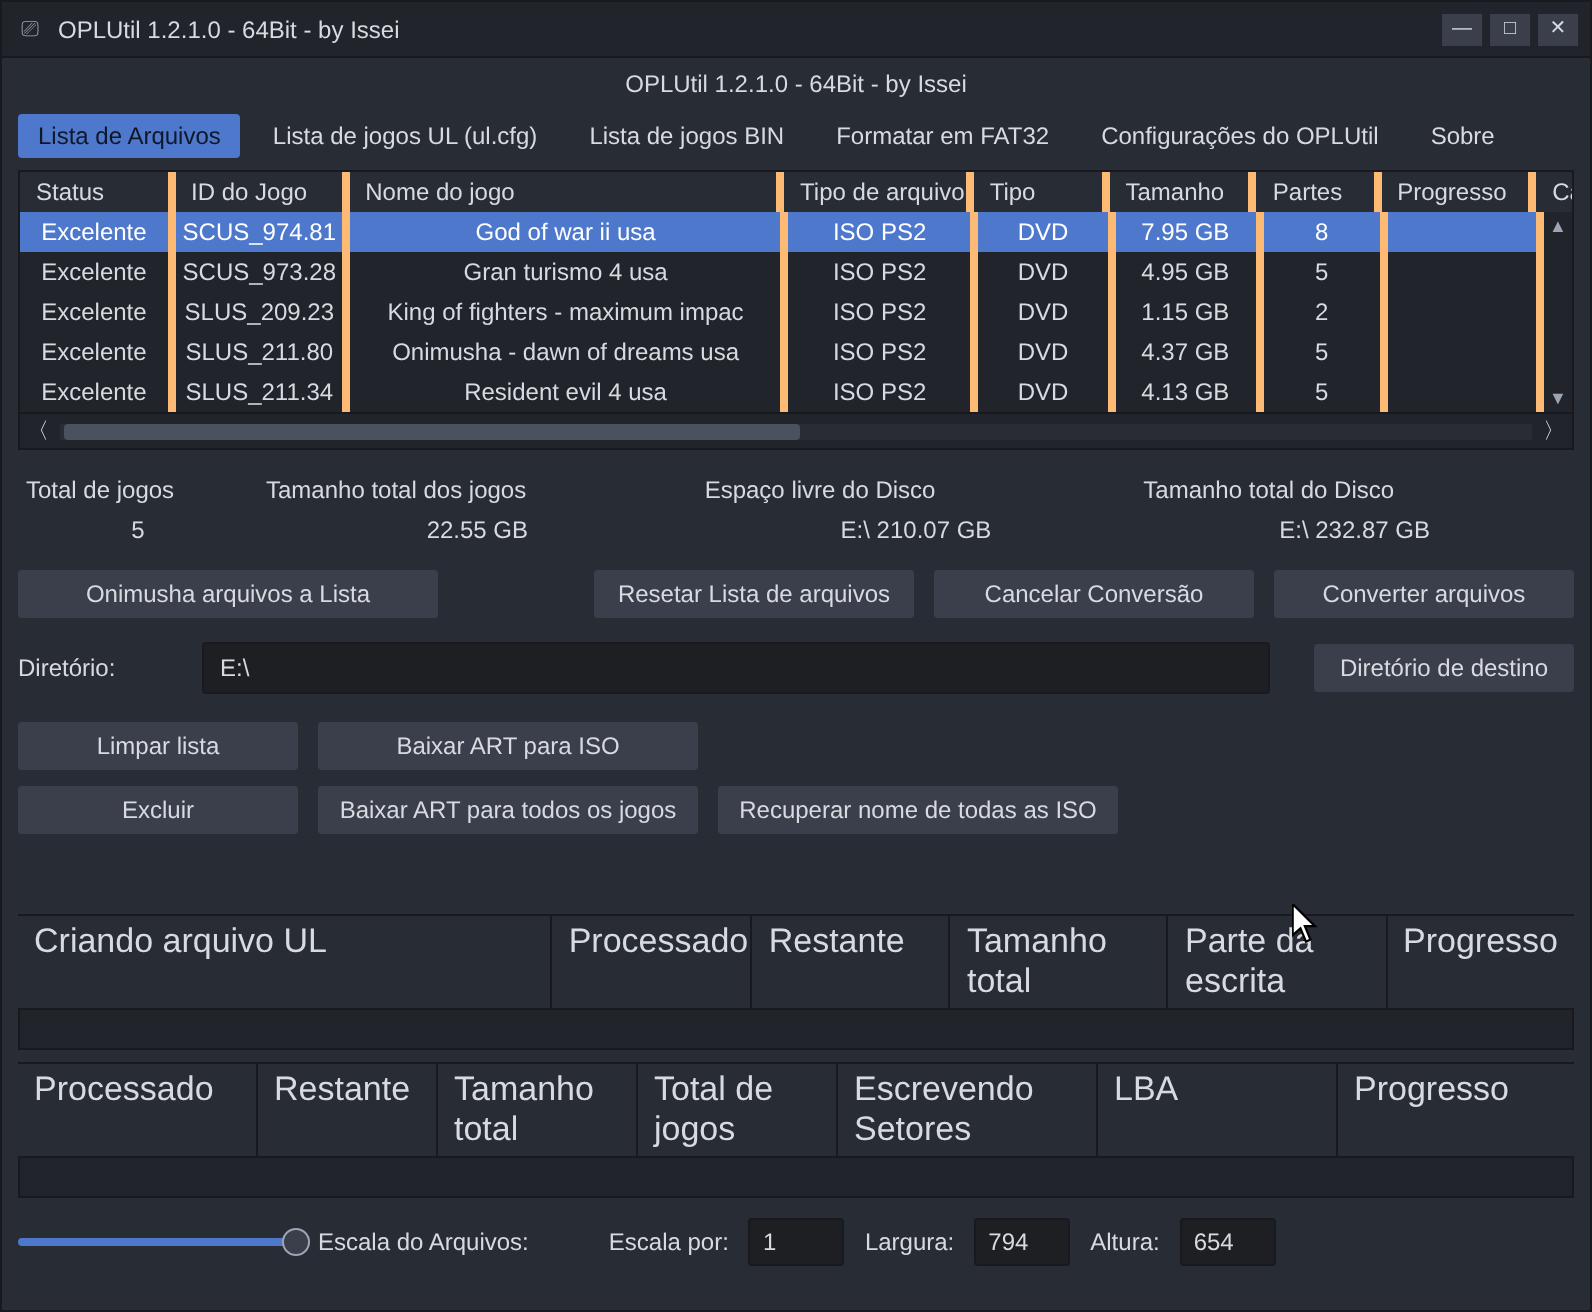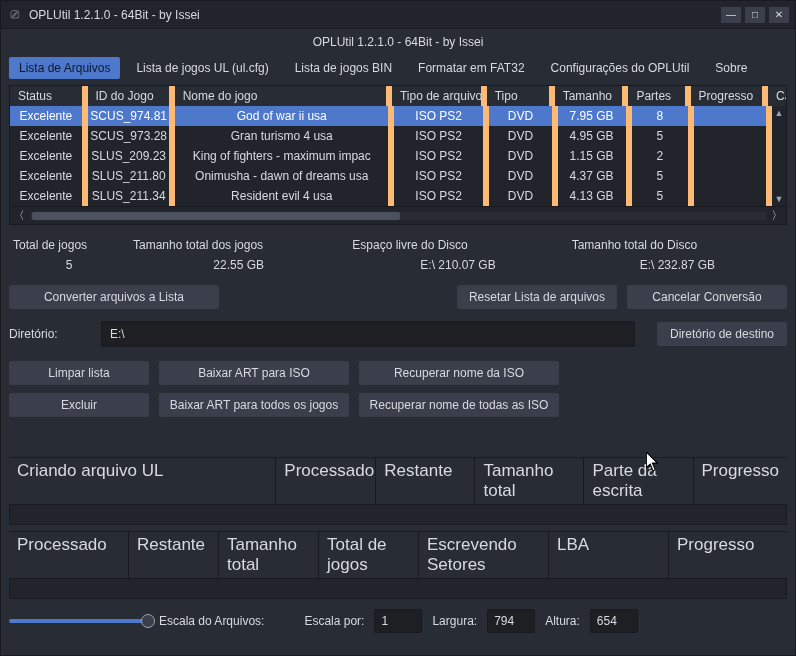--- a/index.html
+++ b/index.html
@@ -11,21 +11,21 @@
 .titlebar .spacer { flex: 1; }
 .win-btns { display: flex; gap: 4px; }
 .win-btn { width: 20px; height: 16px; background: #3a3f4b; display: flex; align-items: center; justify-content: center; font-size: 10px; line-height: 1; color: #d7dae0; cursor: pointer; }
 .subtitle-bar { text-align: center; font-size: 12px; padding: 6px 0 4px 0; color: #d7dae0; }
 .tabbar { display: flex; gap: 6px; padding: 4px 8px 6px 8px; }
 .tab { font-size: 12px; padding: 4px 10px; background: transparent; color: #d7dae0; cursor: pointer; border-radius: 2px; }
 .tab.active { background: #4d78cc; color: #0f172a; }
 .table-wrap { margin: 0 8px; border: 1px solid #181a1f; background: #21252b; }
 .table-head, .table-row { display: flex; font-size: 12px; align-items: stretch; }
 .table-head { background: #282c34; }
-.th, .td { border-right: 6px solid #fdba74; padding: 3px 8px; overflow: hidden; white-space: nowrap; display: flex; align-items: center; }
+.th, .td { border-right: 4px solid #fdba74; padding: 3px 8px; overflow: hidden; white-space: nowrap; display: flex; align-items: center; }
 .th { color: #d7dae0; }
 .table-body { max-height: 120px; overflow: hidden; position: relative; }
 .table-row { background: #21252b; }
 .table-row.selected { background: #4d78cc; color: #fff; }
 .td { justify-content: center; }
 .col-status { width: 80px; }
 .col-id { width: 90px; }
 .col-name { width: 226px; }
 .col-ftype { width: 98px; }
 .col-type { width: 70px; }
@@ -171,36 +171,36 @@
     <div class="summary-cell">Tamanho total do Disco</div>
   </div>
   <div class="summary-row">
     <div class="summary-cell" style="flex:0 0 120px">5</div>
     <div class="summary-cell">22.55 GB</div>
     <div class="summary-cell">E:\   210.07 GB</div>
     <div class="summary-cell">E:\   232.87 GB</div>
   </div>
 
   <div class="btn-row">
-    <div class="btn" style="flex:0 0 210px">Converter arquivos a Lista</div>
+    <div class="btn" style="flex:0 0 210px">Onimusha arquivos a Lista</div>
     <div style="flex:1"></div>
     <div class="btn" style="flex:0 0 160px">Resetar Lista de arquivos</div>
     <div class="btn" style="flex:0 0 160px">Cancelar Conversão</div>
+    <div class="btn" style="flex:0 0 150px">Converter arquivos</div>
   </div>
 
   <div class="dir-row">
     <div class="dir-label">Diretório:</div>
     <input class="input" value="E:\" style="">
     <div class="btn" style="flex:0 0 130px">Diretório de destino</div>
   </div>
 
   <div class="btn-group-3">
     <div class="btn" style="flex:0 0 140px">Limpar lista</div>
     <div class="btn" style="flex:0 0 190px">Baixar ART para ISO</div>
-    <div class="btn" style="flex:0 0 200px">Recuperar nome da ISO</div>
   </div>
   <div class="btn-group-3" style="padding-top:8px">
     <div class="btn" style="flex:0 0 140px">Excluir</div>
     <div class="btn" style="flex:0 0 190px">Baixar ART para todos os jogos</div>
     <div class="btn" style="flex:0 0 200px">Recuperar nome de todas as ISO</div>
   </div>
 
   <svg class="cursor" style="left:646px;top:452px" viewBox="0 0 12 18">
       <path d="M0 0 L0 14 L3.5 11 L6 17 L8 16 L5.5 10 L10 10 Z" fill="#fff" stroke="#000" stroke-width="1"></path>
     </svg>

